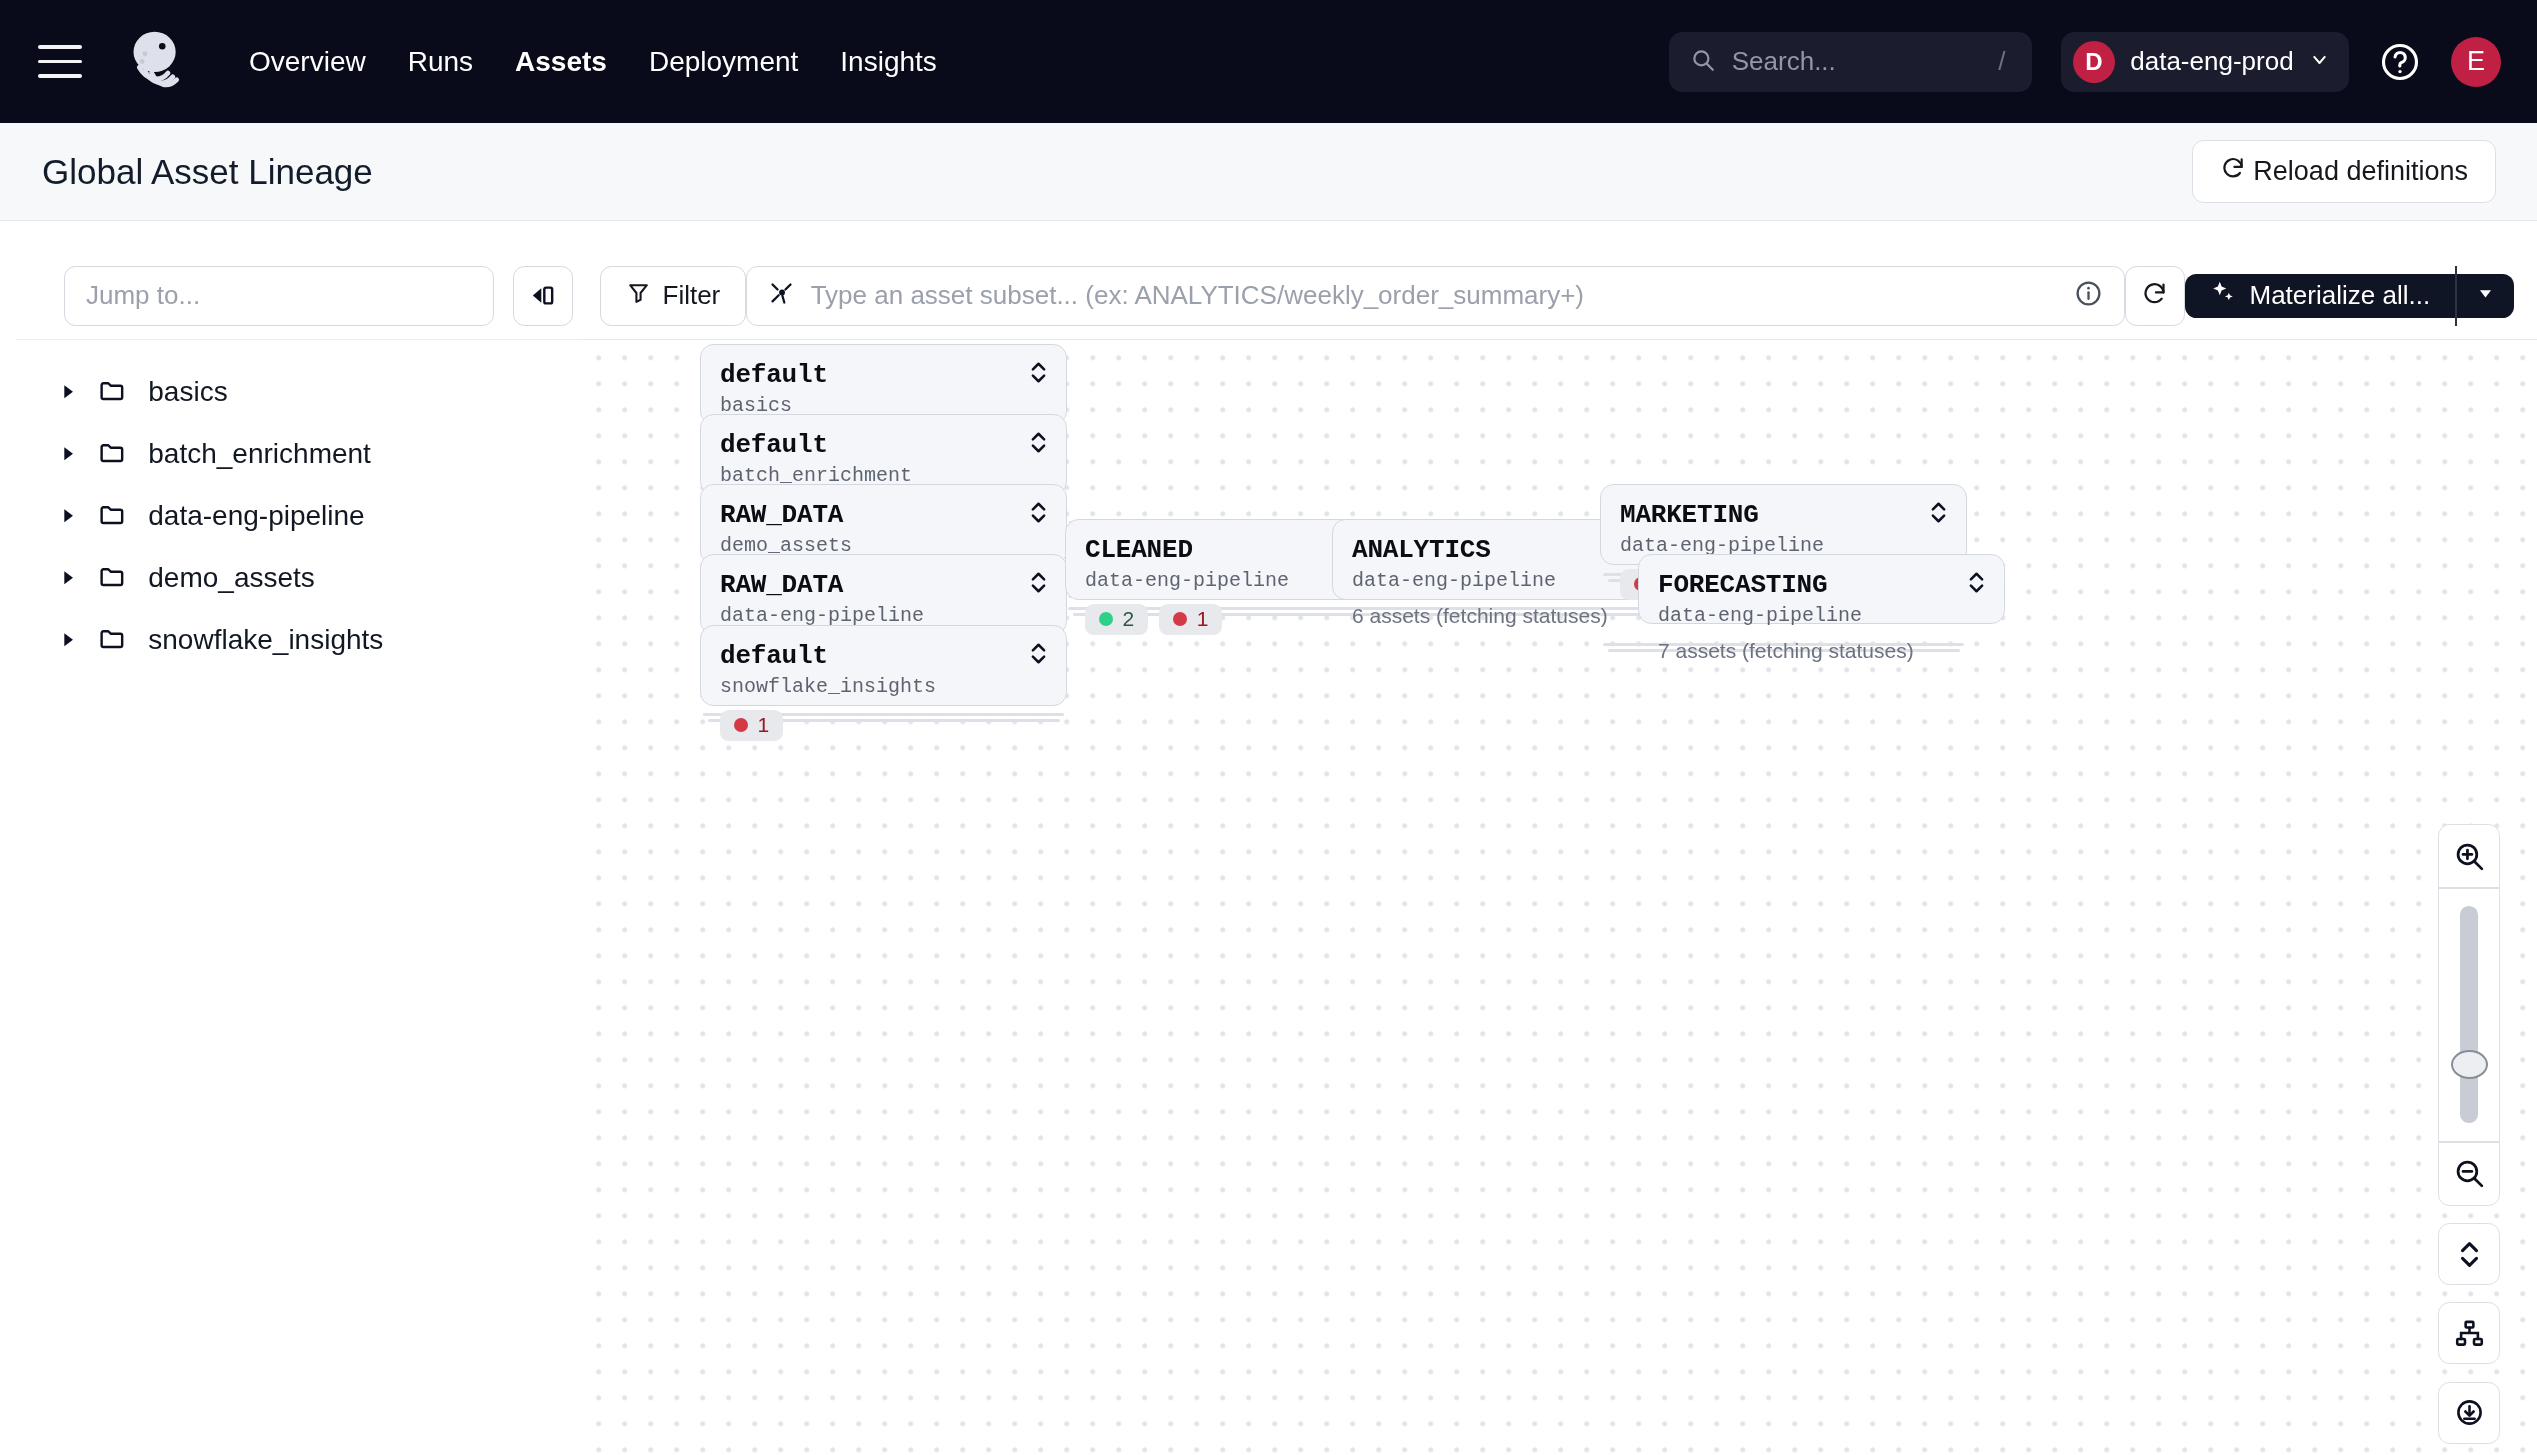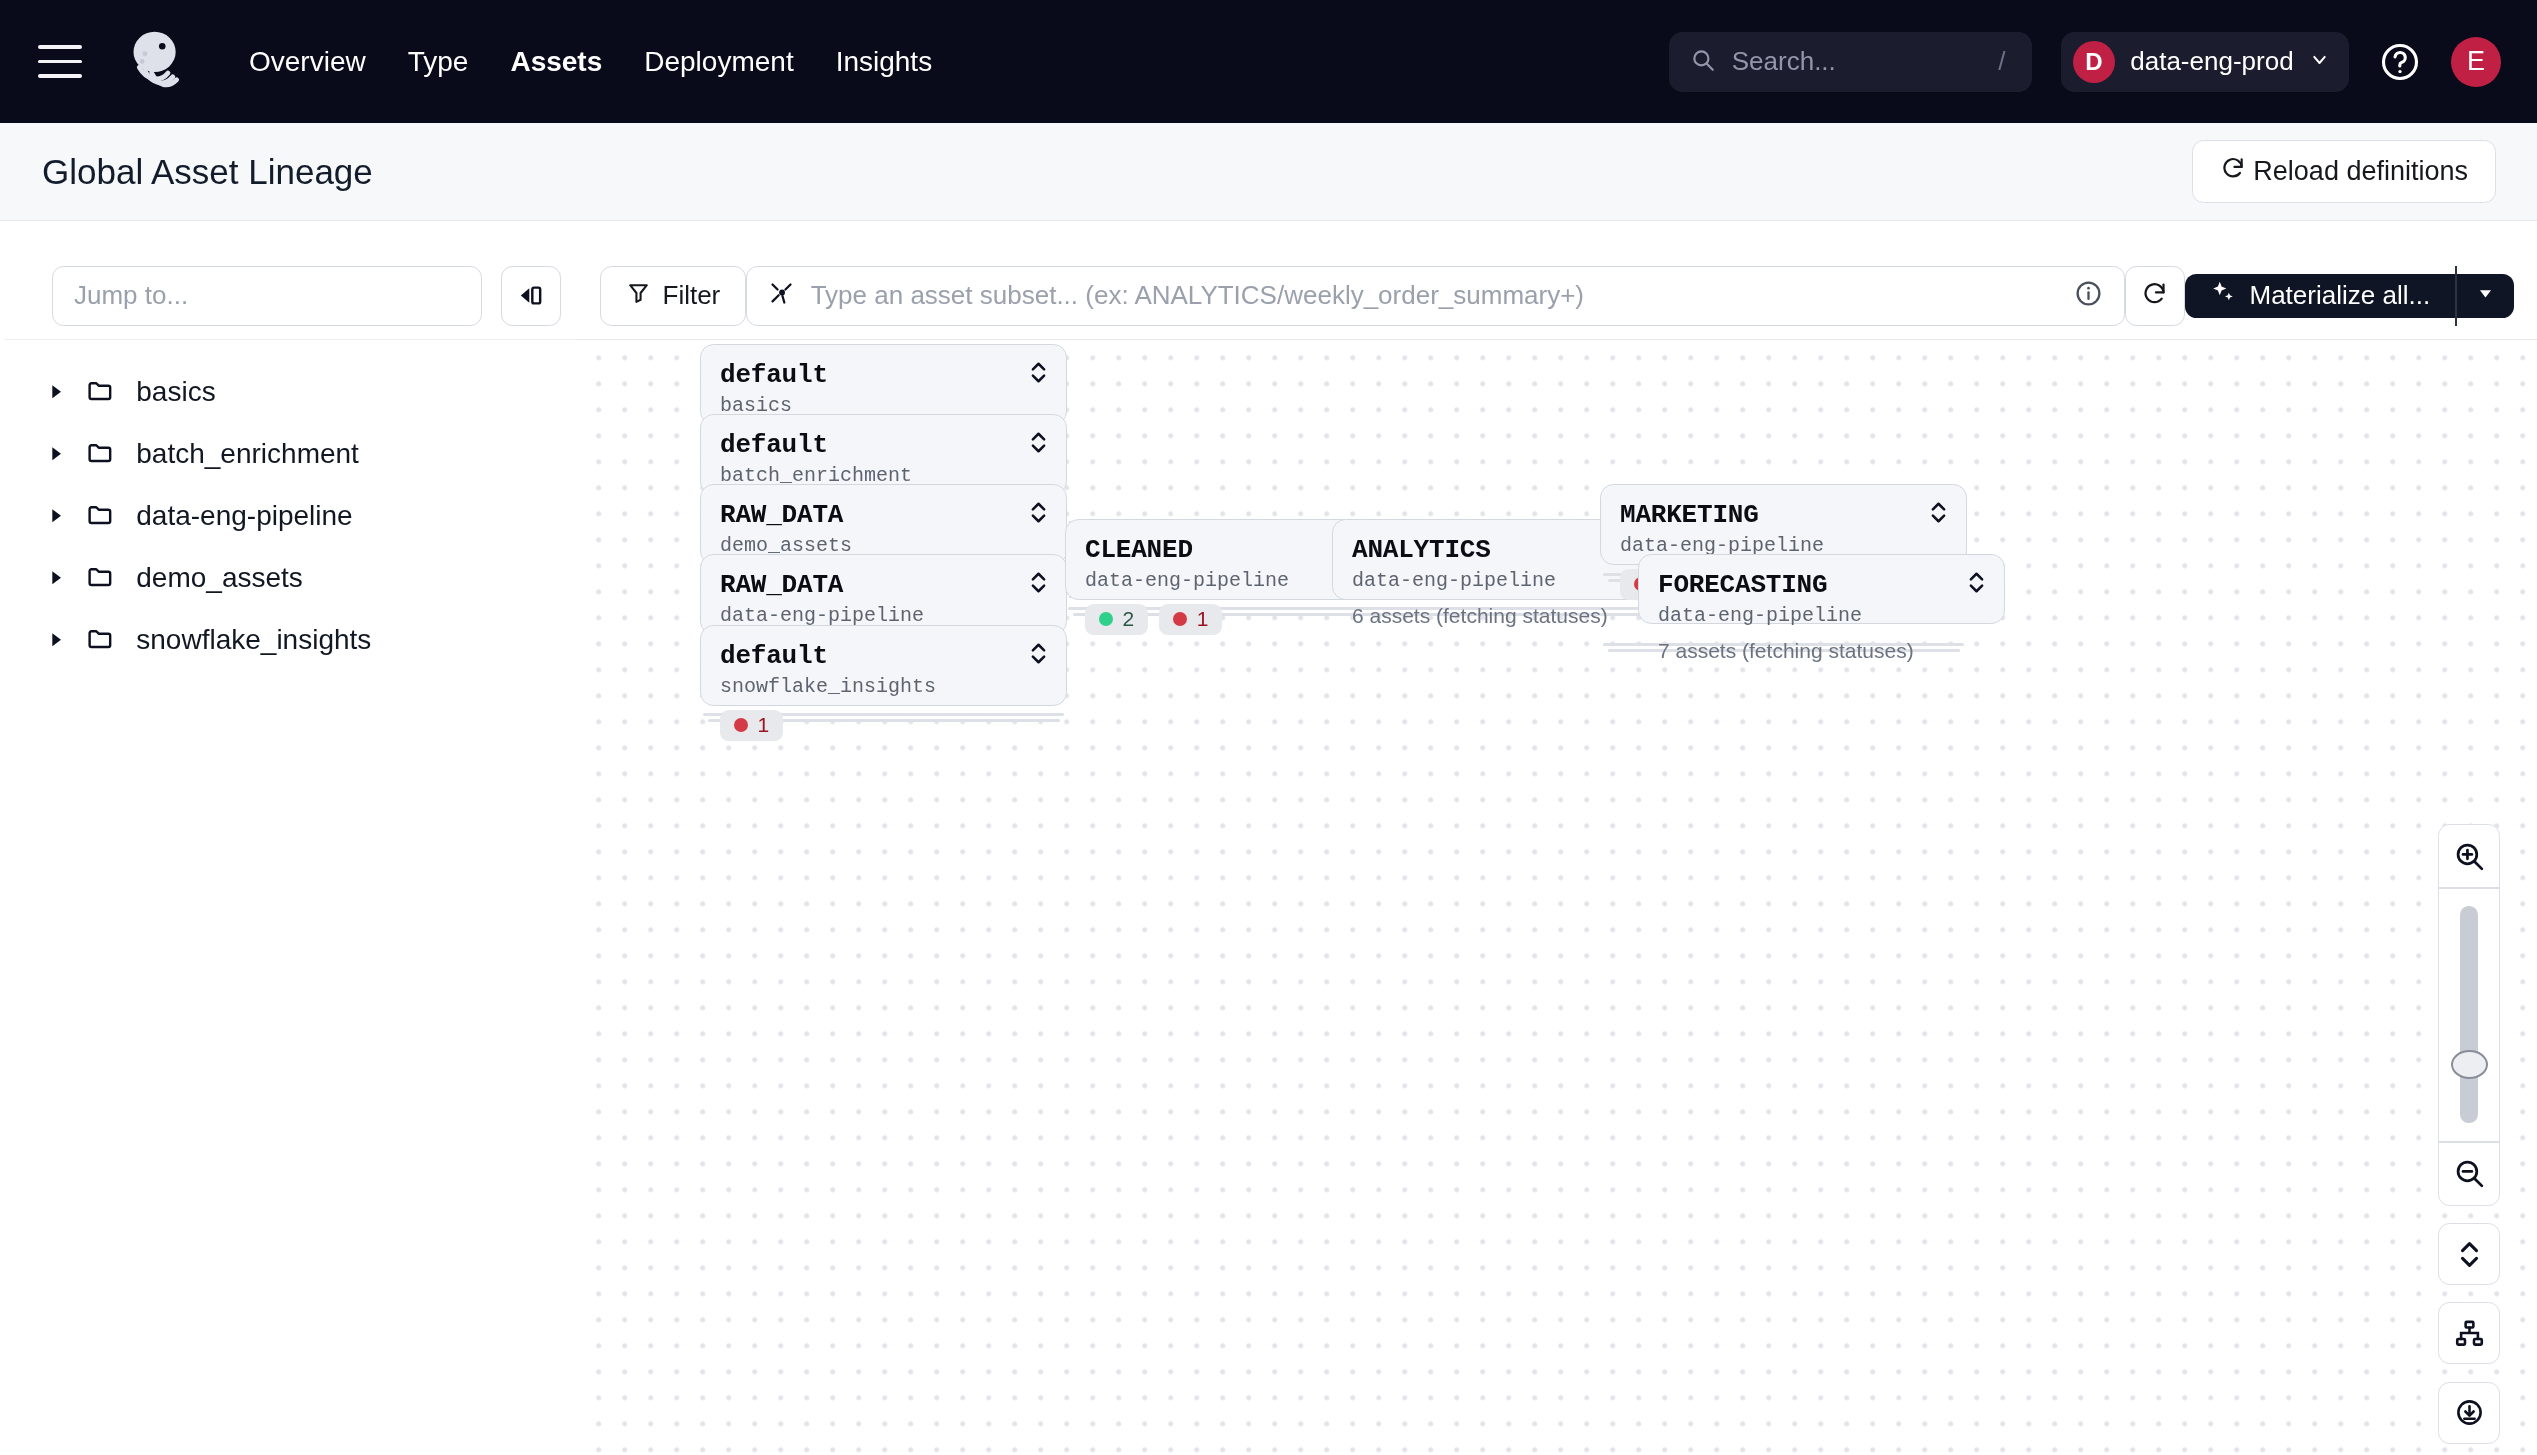--- a/index.html
+++ b/index.html
@@ -49,21 +49,21 @@
     background: #F7F8FA; border-bottom: 1.9px solid #E6E8EC;
     display: flex; align-items: center;
   }
   #pagetitle { margin-left: 42px; font-size: 35px; color: #131C2B; }
   #reload-btn { margin-left: auto; margin-right: 42px; height: 63px;
     border: 1.9px solid #DCDFE5; border-radius: 11.5px; background: #fff;
     display: flex; align-items: center; gap: 7px; padding: 0 27px;
     font-size: 27px; color: #16181D; cursor: pointer; }
 
   
-  #sidebar { position: absolute; left: 4px; top: 252px; width: 575px; bottom: 0;
+  #sidebar { position: absolute; left: 16px; top: 252px; width: 575px; bottom: 0;
     background: #fff; border-right: 1.9px solid #E6E8EC; }
   #sidebar-top { height: 88px; display: flex; align-items: center;
     padding: 0 17.3px 0 48px; gap: 19px; border-bottom: 1.9px solid #EDEFF2; }
   #jumpto { flex: 1; height: 60px; border: 1.9px solid #D5D9E0; border-radius: 11.5px;
     padding: 0 21px; font-size: 26px; color: #9AA0AC; display: flex; align-items: center;
     cursor: text; }
   #collapse-btn { width: 60px; height: 60px; border: 1.9px solid #D5D9E0;
     border-radius: 11.5px; display: flex; align-items: center; justify-content: center;
     cursor: pointer; background: #fff; }
   #tree { padding-top: 21px; }
@@ -154,21 +154,21 @@
       <circle cx="42" cy="20" r="3.4" fill="#0B0D1A"></circle>
       <circle cx="24" cy="28" r="2.6" fill="#C7CAD6"></circle>
       <circle cx="21" cy="36" r="2.6" fill="#C7CAD6"></circle>
       <path d="M18 42 C26 56 40 58 48 48" stroke="#DFE1EA" stroke-width="5" fill="none" stroke-linecap="round"></path>
       <path d="M24 46 C32 60 44 62 53 52" stroke="#DFE1EA" stroke-width="5" fill="none" stroke-linecap="round"></path>
       <path d="M31 48 C38 62 48 64 57 55" stroke="#DFE1EA" stroke-width="5" fill="none" stroke-linecap="round"></path>
     </svg>
   </div>
   <div class="navlinks">
     <span class="navlink">Overview</span>
-    <span class="navlink">Type</span>
+    <span class="navlink">Runs</span>
     <span class="navlink active">Assets</span>
     <span class="navlink">Deployment</span>
     <span class="navlink">Insights</span>
   </div>
   <div class="nav-right">
     <div class="searchbox">
       <span>
         <svg width="26" height="26" viewBox="0 0 24 24" fill="none" stroke="#9396AA" stroke-width="2">
           <circle cx="10.5" cy="10.5" r="6.5"></circle>
             <line x1="15.5" y1="15.5" x2="21" y2="21" stroke-linecap="round"></line>

